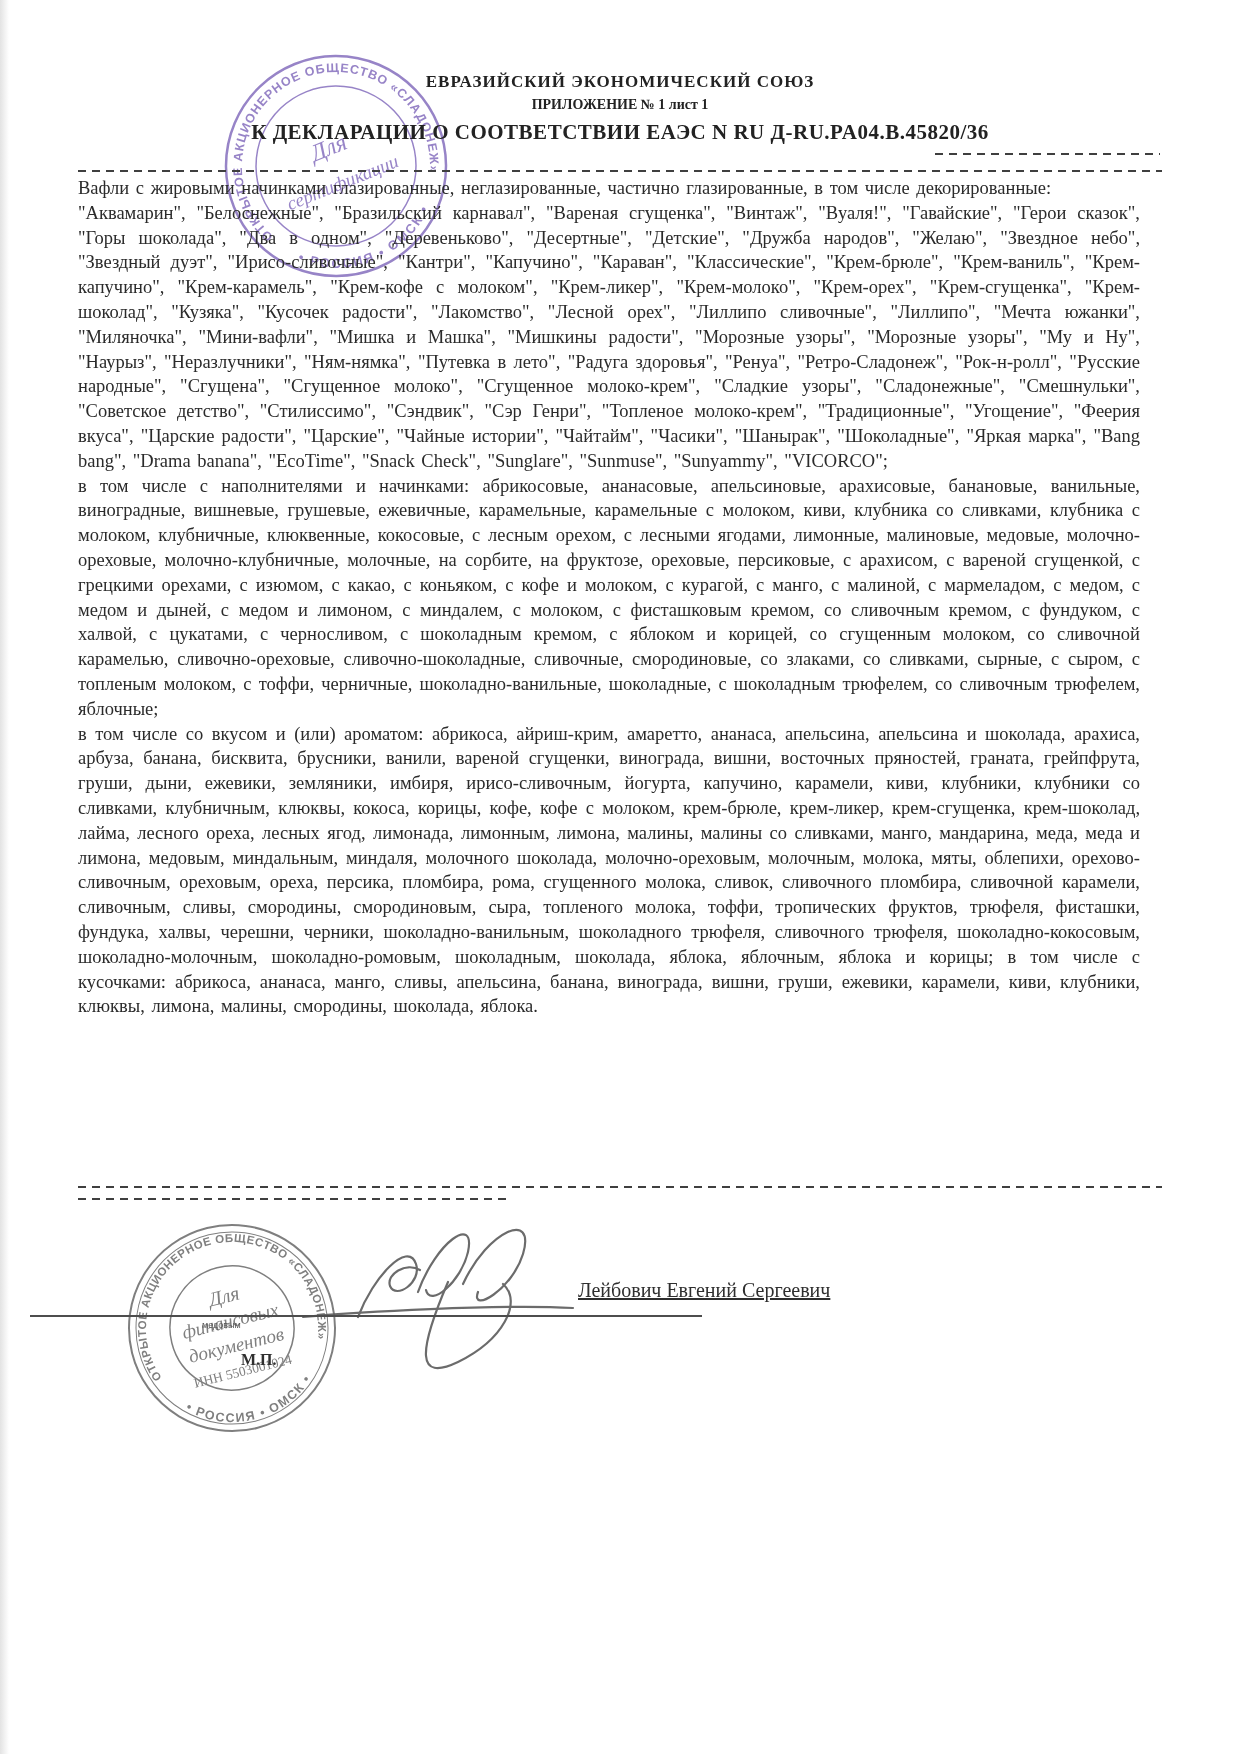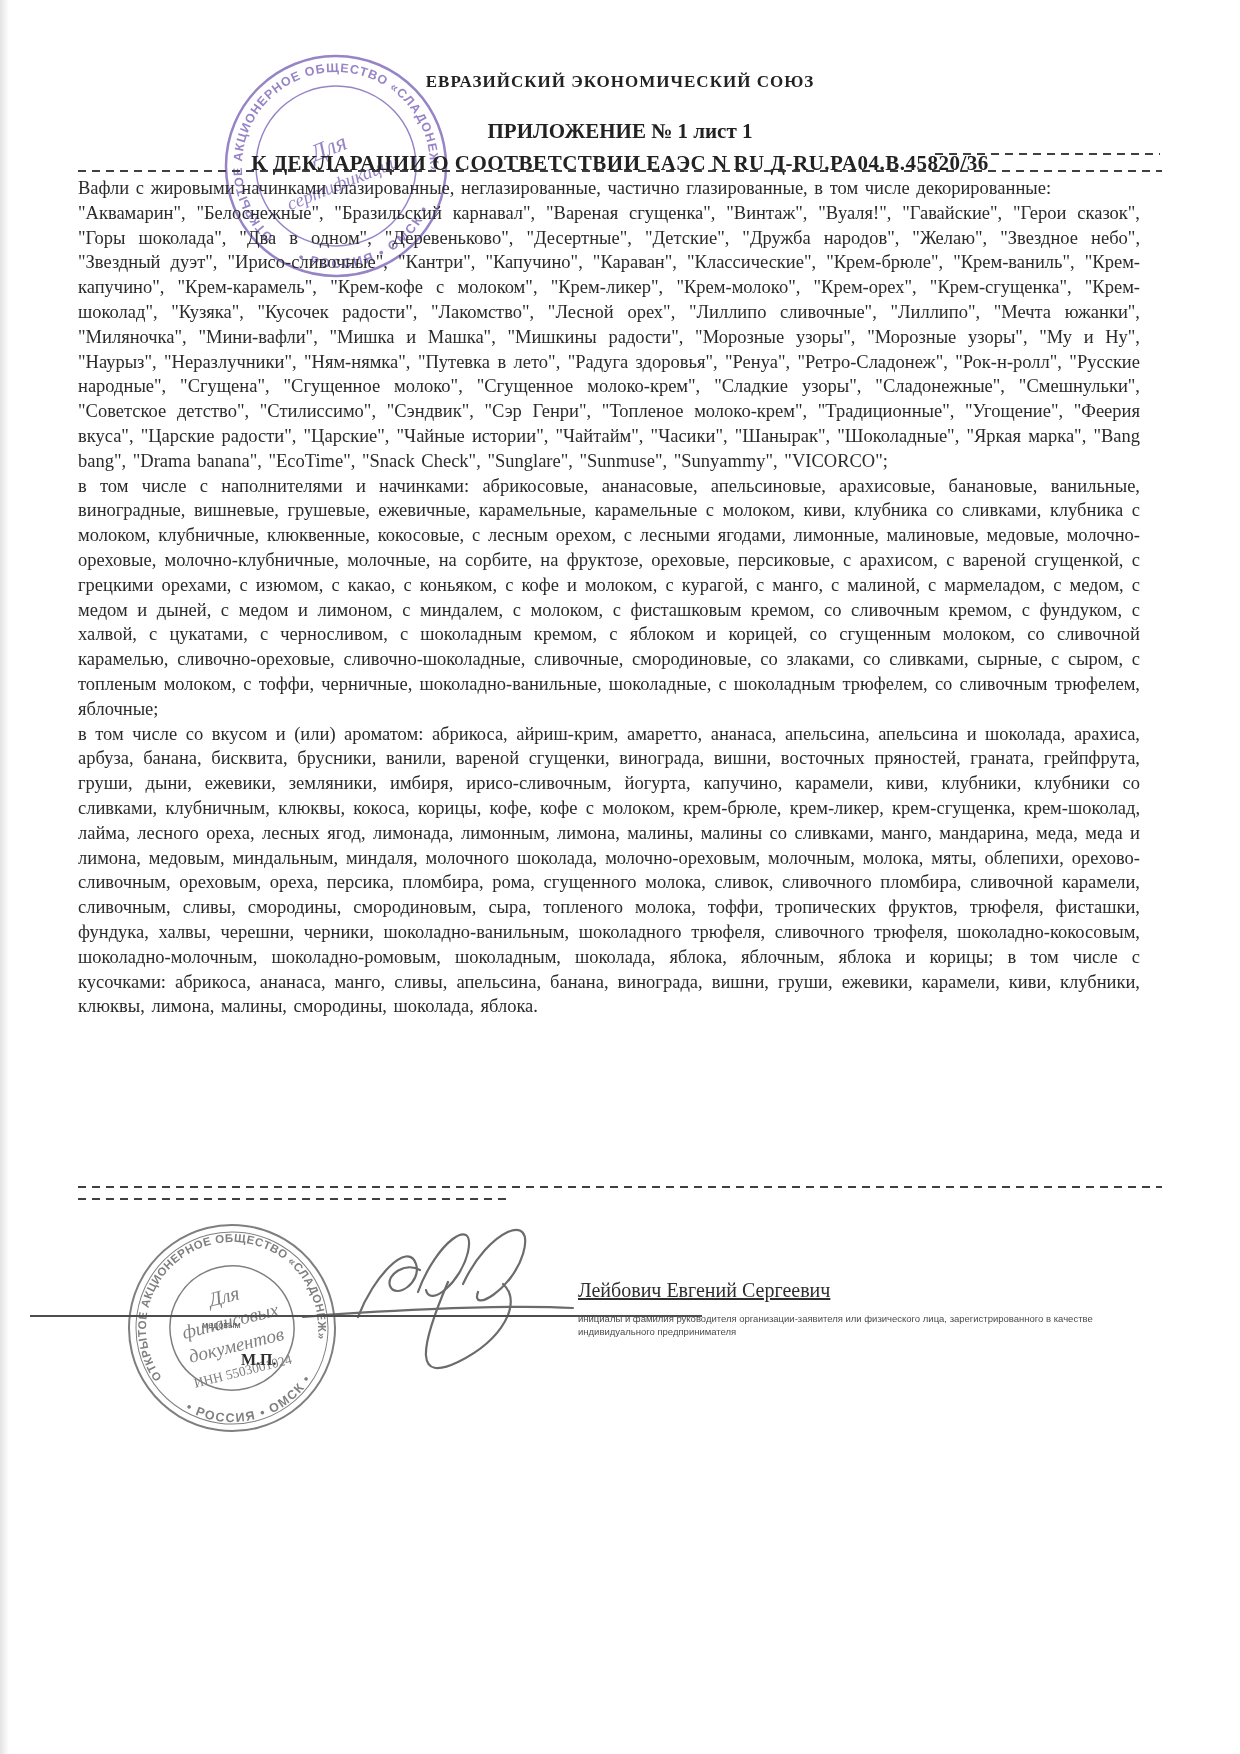--- a/index.html
+++ b/index.html
@@ -3,21 +3,21 @@
 <meta charset="utf-8">
 <style>
   html,body{margin:0;padding:0;background:#9a9a9a;}
   .page{position:relative;width:1240px;height:1754px;background:#ffffff;margin:0 auto;
         font-family:"Liberation Serif", serif;color:#262626;overflow:hidden;}
   .scan-edge{position:absolute;left:0;top:0;width:9px;height:100%;
         background:linear-gradient(90deg,#e3e3e3,#ffffff);}
   
   .header{position:absolute;top:72px;left:0;width:100%;text-align:center;font-weight:bold;color:#222;}
   .h-title{font-size:17px;letter-spacing:1px;}
-  .h-sub{font-size:21px;margin-top:27px;}
+  .h-sub{font-size:14px;margin-top:5px;}
   .h-decl{font-size:21px;margin-top:7px;letter-spacing:.5px;}
   
   .dashed{position:absolute;height:2px;
         background-image:repeating-linear-gradient(90deg,#3f3f3f 0 8px,transparent 8px 14px);}
   .d-top-part{top:153px;left:935px;width:225px;}
   .d-top-full{top:170px;left:78px;width:1084px;}
   .d-bot-full{top:1186px;left:78px;width:1084px;}
   .d-bot-part{top:1198px;left:78px;width:430px;}
   
   .body{position:absolute;top:176px;left:78px;width:1062px;
@@ -110,15 +110,14 @@
       <path d="M150,60 C120,130 118,160 160,140 C205,118 225,80 205,62"></path>
     </g>
   </svg>
 
   <div class="sig-rule"></div>
   <span class="podpis">медовым</span>
   <span class="mp">М.П.</span>
 
   <div class="name-block">
     <div class="sig-name">Лейбович Евгений Сергеевич</div>
-    <div class="sig-caption">инициалы и фамилия руководителя организации-заявителя или физического лица, зарегистрированного в качестве индивидуального предпринимателя</div>
   </div>
 </div>
 
 </body></html>

